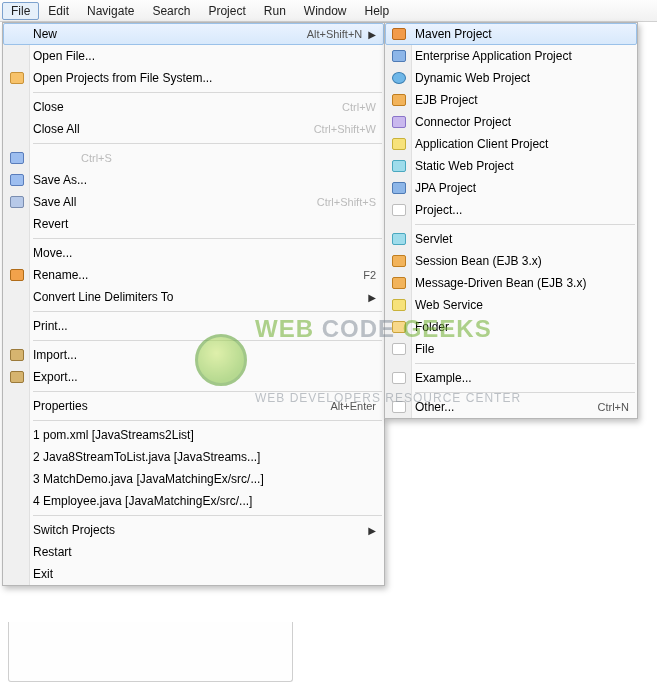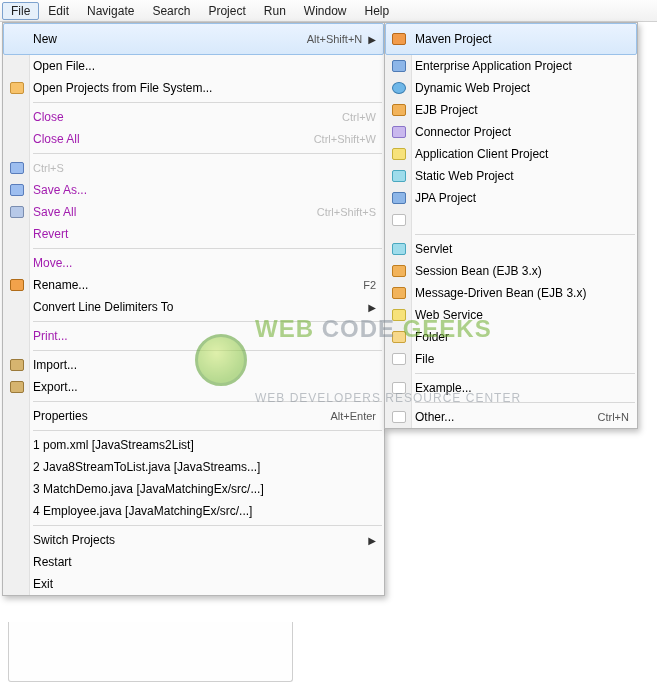--- a/index.html
+++ b/index.html
@@ -52,29 +52,29 @@
     padding: 0 8px 0 4px;
     position: relative;
   }
   .row .ic {
     width: 20px; height: 16px;
     display: flex; align-items: center; justify-content: center;
     margin-right: 6px;
     font-size: 11px;
   }
   .row .lbl { flex: 1; color: #000; }
-  .row .lbl.dim { color: #a21caf; }
-  .row .shortcut { color: #555; font-size: 11px; }
+  .row .lbl.dim { color: #000000; }
+  .row .shortcut { color: #555; font-size: 11px; margin-left: 48px; }
   .row .shortcut.dim { color: #bbb; }
   .row .arrow { margin-left: 6px; color: #333; font-size: 10px; }
   .row.hl {
     background: linear-gradient(#eaf3ff,#d8e9fb);
     border: 1px solid #9ac1e9;
     border-radius: 2px;
-    height: 32px;
+    height: 22px;
     padding: 0 7px 0 3px;
   }
   .sep {
     height: 1px;
     background: #d8d8d8;
     margin: 3px 2px 3px 30px;
   }
   .iconstrip {
     position: absolute;
     left: 0; top: 0; bottom: 0;
@@ -317,20 +317,21 @@
       <div class="row">
         <span class="ic">
           <span class="sq sq-blue"></span>
         </span>
         <span class="lbl">JPA Project</span>
       </div>
       <div class="row">
         <span class="ic">
           <span class="sq sq-plain"></span>
         </span>
+        <span class="lbl">Project...</span>
       </div>
       <div class="sep"></div>
       <div class="row">
         <span class="ic">
           <span class="sq sq-cyan"></span>
         </span>
         <span class="lbl">Servlet</span>
       </div>
       <div class="row">
         <span class="ic">

